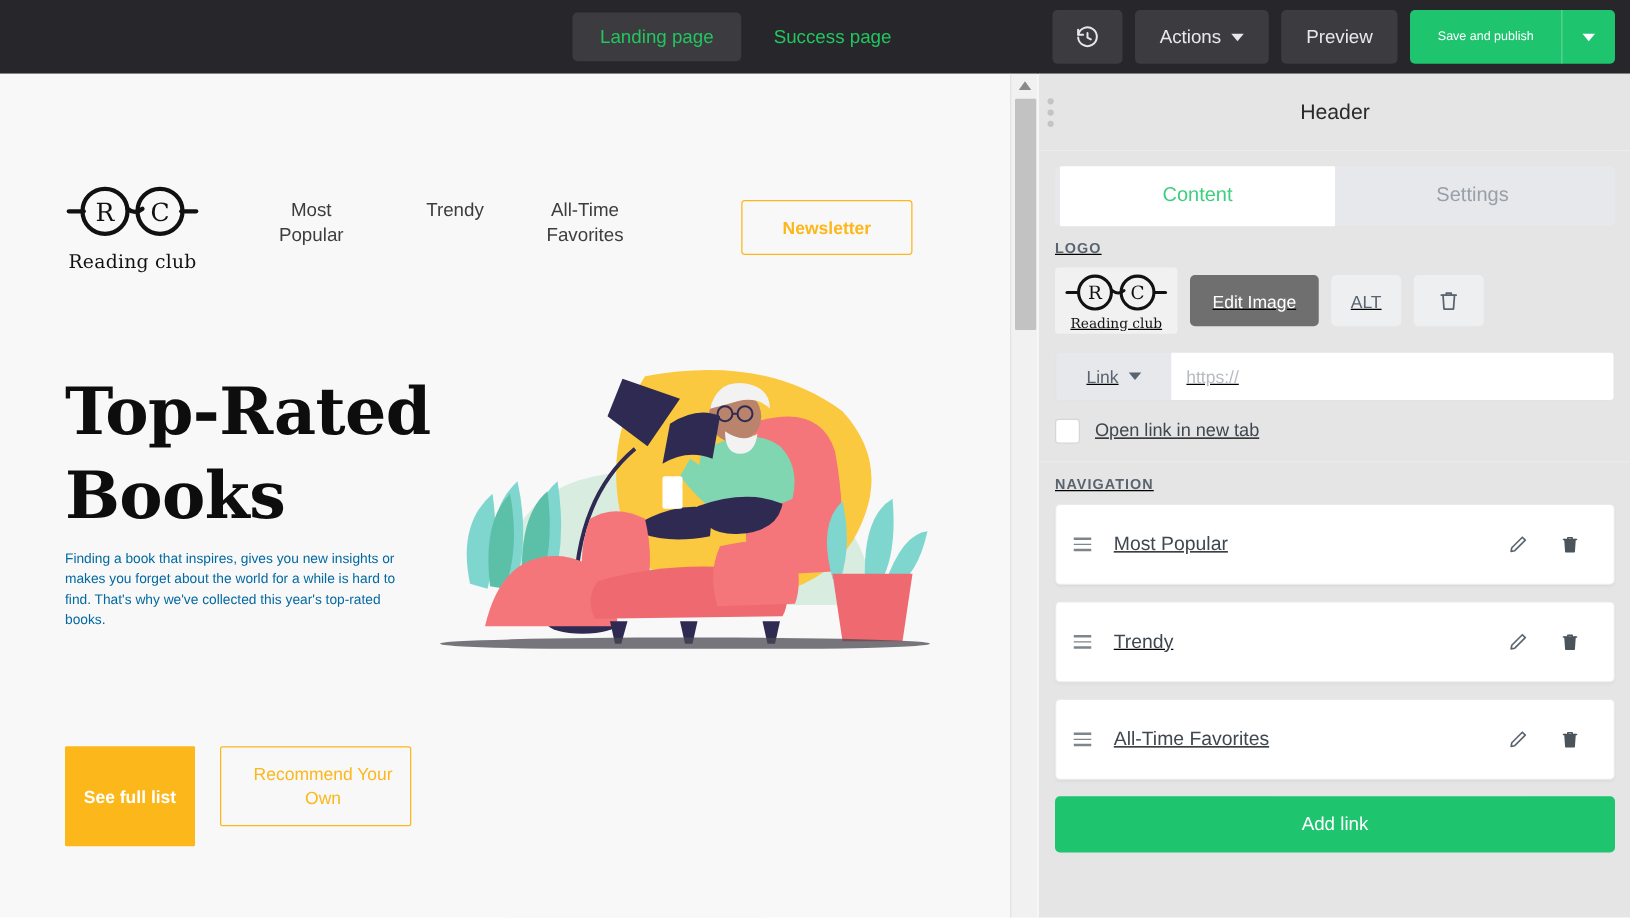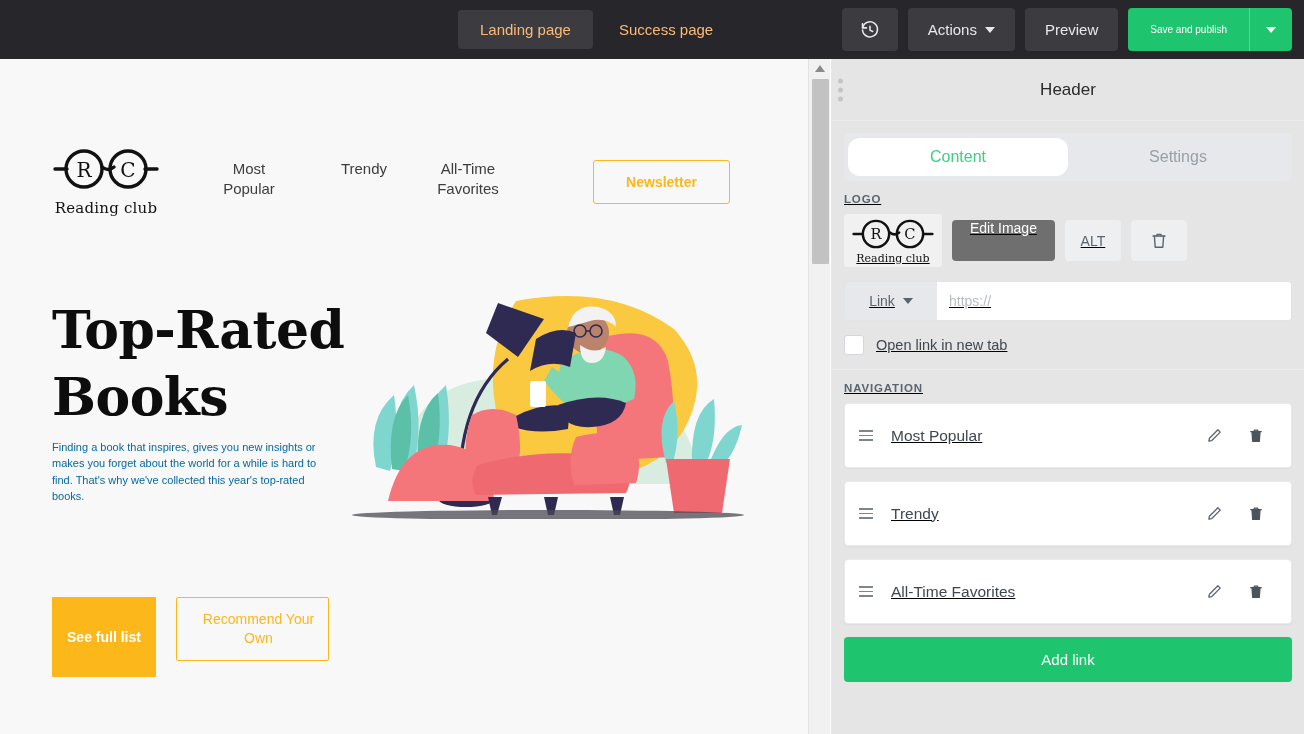--- a/index.html
+++ b/index.html
@@ -18,21 +18,21 @@
     background: #27272b;
     display: flex; align-items: center;
   }
   .tb-pages {
     position: absolute; left: 458px; top: 10px;
     display: flex; align-items: center; gap: 4px;
   }
   .tb-page {
     height: 39px; padding: 0 22px;
     display: flex; align-items: center;
-    color: #fdba74; font-size: 15px;
+    color: #22c55e; font-size: 15px;
     border-radius: 4px; cursor: pointer;
     white-space: nowrap;
   }
   .tb-page.active { background: #3c3c40; }
 
   .tb-right {
     position: absolute; right: 12px; top: 8px;
     display: flex; align-items: center; gap: 10px;
   }
   .tb-icon-btn {
@@ -184,21 +184,21 @@
     display: flex; flex-direction: column; gap: 4px;
   }
   .drag-dots i { width: 5px; height: 5px; border-radius: 50%; background: #c4c4c4; display: block; }
 
   .tabs {
     margin: 12px 12px 0 12px;
     height: 48px; background: #e6e8eb; border-radius: 5px;
     display: flex; align-items: center; padding: 4px;
   }
   .tab {
-    flex: 1; height: 38px; border-radius: 12px;
+    flex: 1; height: 48px; border-radius: 1px;
     display: flex; align-items: center; justify-content: center;
     font-size: 16px; color: #98a0a8; cursor: pointer;
   }
   .tab.active { background: #fff; color: #3ccf7e; }
 
   .section { padding: 12px 12px 0 12px; text-decoration: underline; }
   .section-label {
     font-size: 11.5px; font-weight: bold; color: #5a6470;
     letter-spacing: .85px; margin-bottom: 9px;
   }
@@ -210,21 +210,21 @@
     align-items: center; justify-content: center;
     overflow: hidden;
   }
   .logo-thumb-word {
     font-family: "DejaVu Serif", serif;
     font-size: 11px; color: #111; margin-top: 1px;
   }
   .btn-dark {
     height: 41px; padding: 0 18px;
     background: #6f6f6f; color: #fff; font-size: 14px;
-    border-radius: 4px; display: flex; align-items: flex-start;
+    border-radius: 4px; display: flex; align-items: center;
     justify-content: center; cursor: pointer;
   }
   .btn-light {
     height: 41px; min-width: 56px; padding: 0 14px;
     background: #edeff1; color: #5a6470; font-size: 14px;
     border-radius: 4px; display: flex; align-items: center;
     justify-content: center; cursor: pointer;
   }
 
   .link-row {

